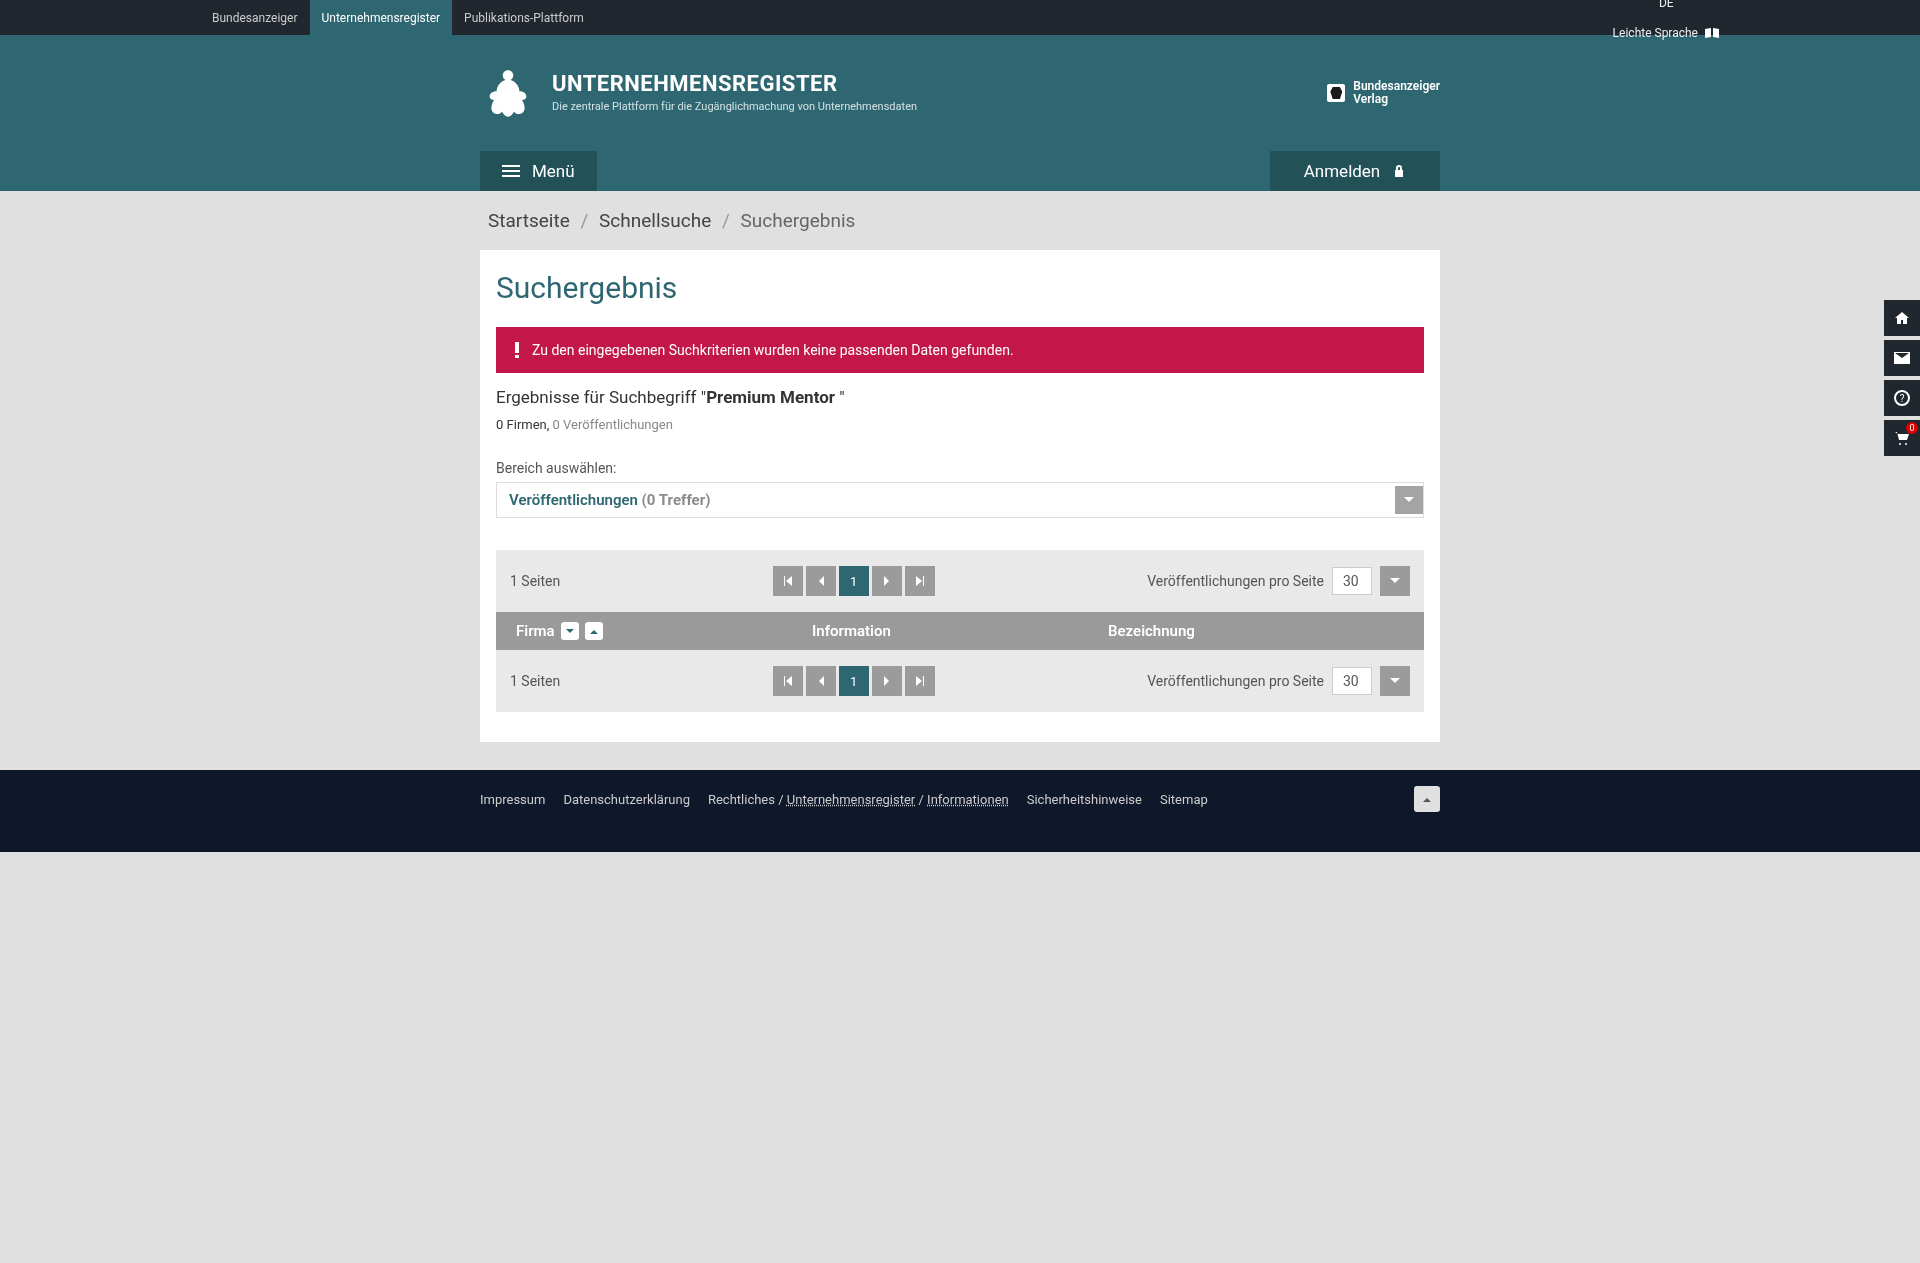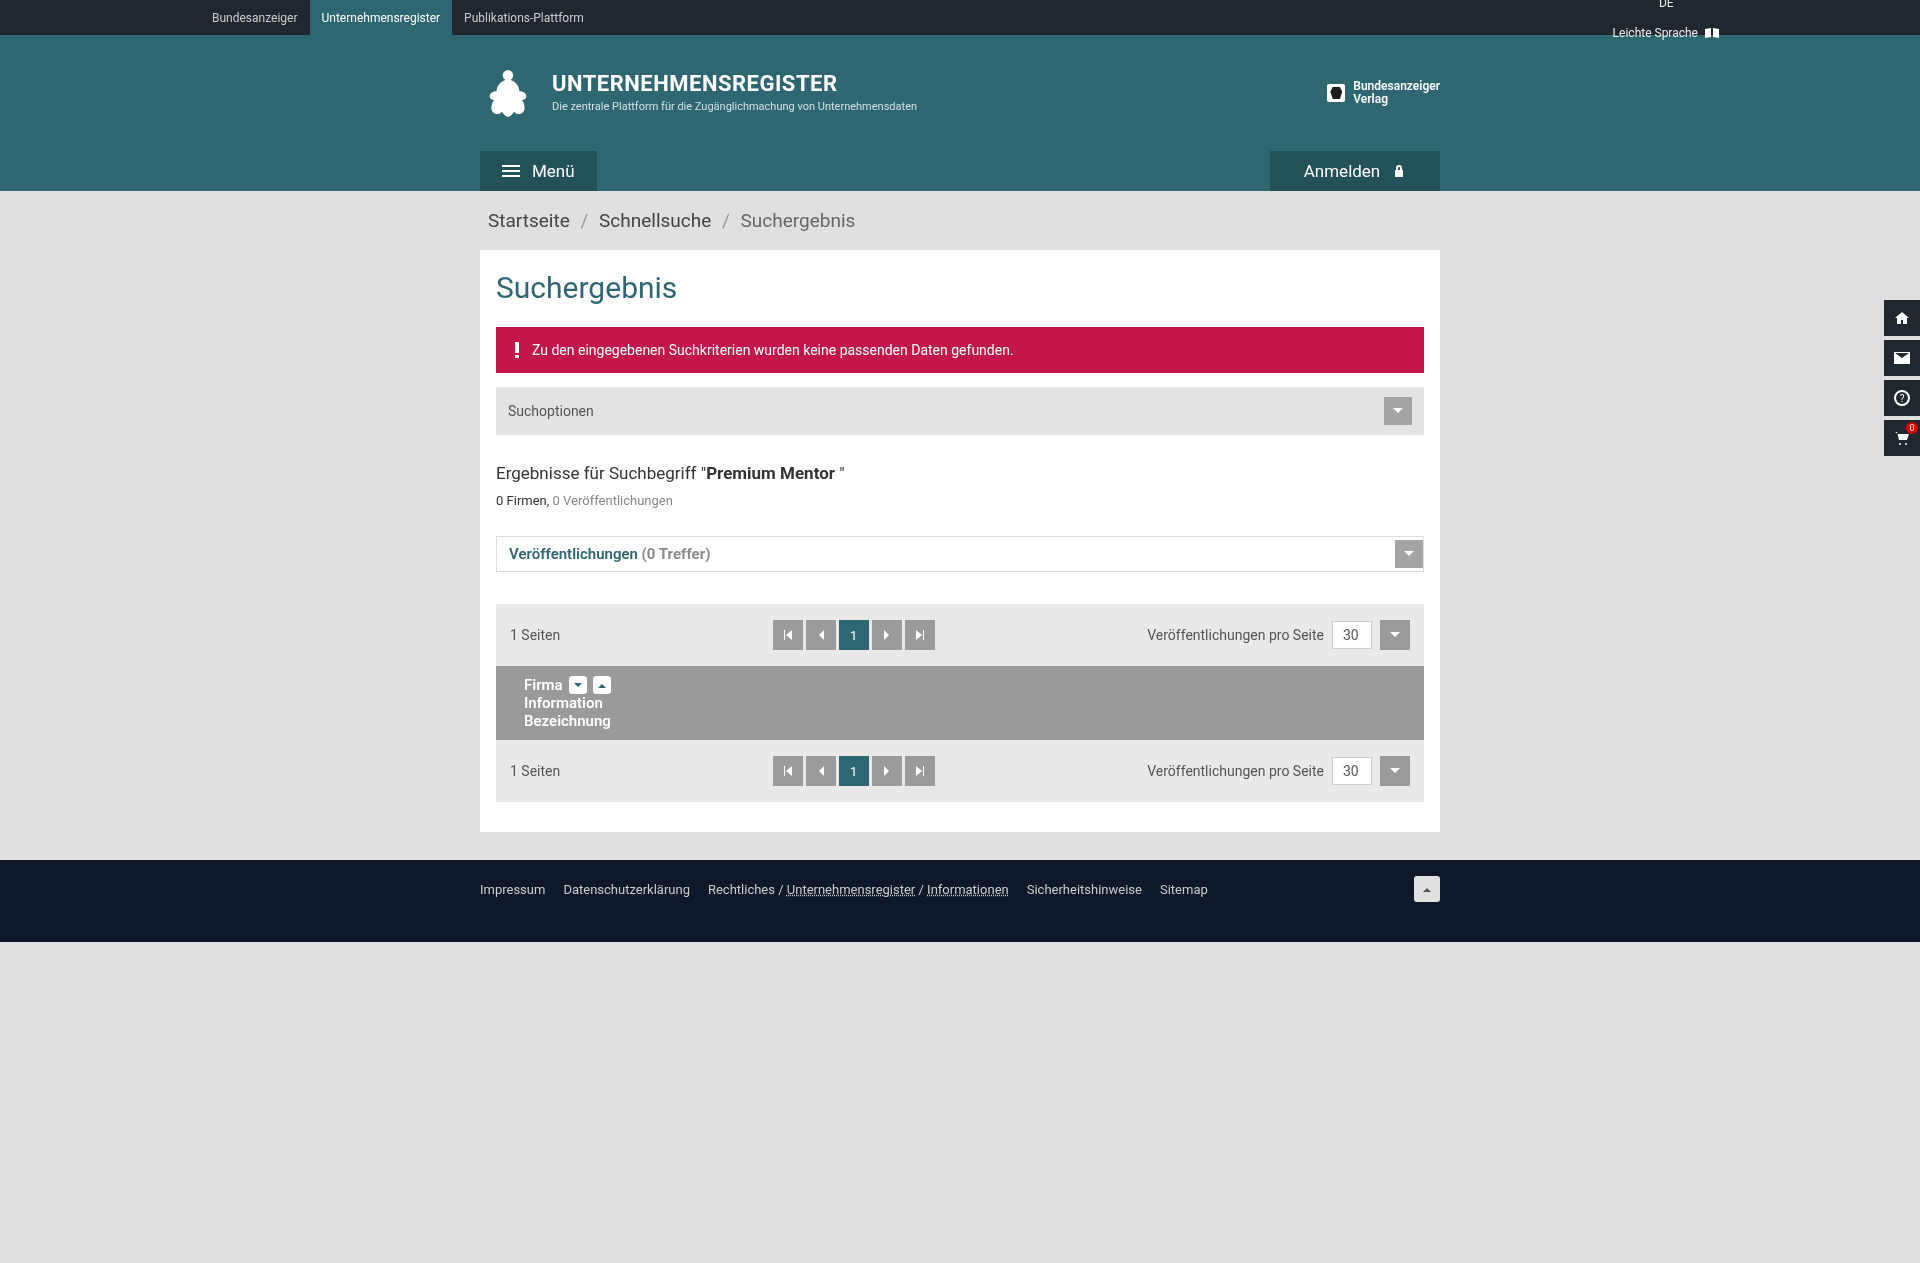--- a/index.html
+++ b/index.html
@@ -67,21 +67,21 @@
     .pagination-row { display:flex; align-items:center; justify-content: space-between;}
     .page-count { font-size: 14px; color:#555;}
     .pager { display:flex; gap:3px;}
     .pager-btn { background:#9b9b9b; color:#fff; width: 30px; height: 30px; display:flex; align-items:center; justify-content:center; font-size:13px; border:none; cursor:pointer;}
     .pager-btn.active { background:#2e6772;}
     .per-page { display:flex; align-items:center; gap:8px; font-size:14px; color:#555;}
     .per-page .num { background:#fff; border:1px solid #ccc; padding: 5px 10px; min-width:40px;}
     .per-page .chev-btn { background:#9b9b9b; width: 30px; height: 30px; display:flex; align-items:center; justify-content:center; color:#fff; cursor:pointer;}
 
     
-    .table-header { background:#9a9a9a; color:#fff; display:grid; grid-template-columns: 1fr; padding: 10px 28px; font-size:15px; font-weight:600;}
+    .table-header { background:#9a9a9a; color:#fff; display:grid; grid-template-columns: 1fr 1fr 1fr; padding: 10px 20px; font-size:15px; font-weight:600;}
     .th-cell { display:flex; align-items:center; gap:6px;}
     .sort-btn { background:#fff; color:#2e6772; width: 18px; height: 18px; border-radius:3px; display:inline-flex; align-items:center; justify-content:center; font-size:11px; cursor:pointer; border:none;}
 
     
     .footer { background:#0f172a; color:#ccc; margin-top: 28px; padding: 16px 8px 40px;}
     .footer-inner { max-width: 960px; margin: 0 auto; display:flex; align-items:center; gap: 18px; font-size: 13px;}
     .footer-inner a { color:#ccc; text-decoration:none; cursor:pointer;}
     .footer-inner .under { text-decoration: underline dotted;}
     .top-btn { margin-left:auto; background:#e0e0e0; color:#555; width: 26px; height:26px; border-radius:3px; display:flex; align-items:center; justify-content:center; border:none; cursor:pointer;}
 
@@ -165,36 +165,29 @@
   <h1>Suchergebnis</h1>
 
   <div class="alert">
     <svg width="6" height="18" viewBox="0 0 6 18" fill="#fff">
         <rect x="1" y="1" width="4" height="11"></rect>
         <rect x="1" y="14" width="4" height="3"></rect>
       </svg>
     <span>Zu den eingegebenen Suchkriterien wurden keine passenden Daten gefunden.</span>
   </div>
 
-  <div class="collapsible">
-    <span>Suchoptionen</span>
-    <span class="chev-btn">
-      <svg width="12" height="8" viewBox="0 0 12 8" fill="#fff">
-          <path d="M1 1l5 5 5-5"></path>
-        </svg>
-    </span>
-  </div>
 
   <div class="results-heading">
     <span>Ergebnisse für Suchbegriff "</span><span class="term">Premium Mentor</span><span> "</span>
   </div>
   <div class="results-sub">
     <span class="bold">0 Firmen,</span><span class="muted"> 0 Veröffentlichungen</span>
   </div>
 
+  <div class="field-label">Bereich auswählen:</div>
   <div class="select">
     <span><span>Veröffentlichungen</span><span class="muted"> (0 Treffer)</span></span>
     <span class="chev-btn">
       <svg width="12" height="8" viewBox="0 0 12 8" fill="#fff">
           <path d="M1 1l5 5 5-5"></path>
         </svg>
     </span>
   </div>
 
   <div class="pagination-block">

